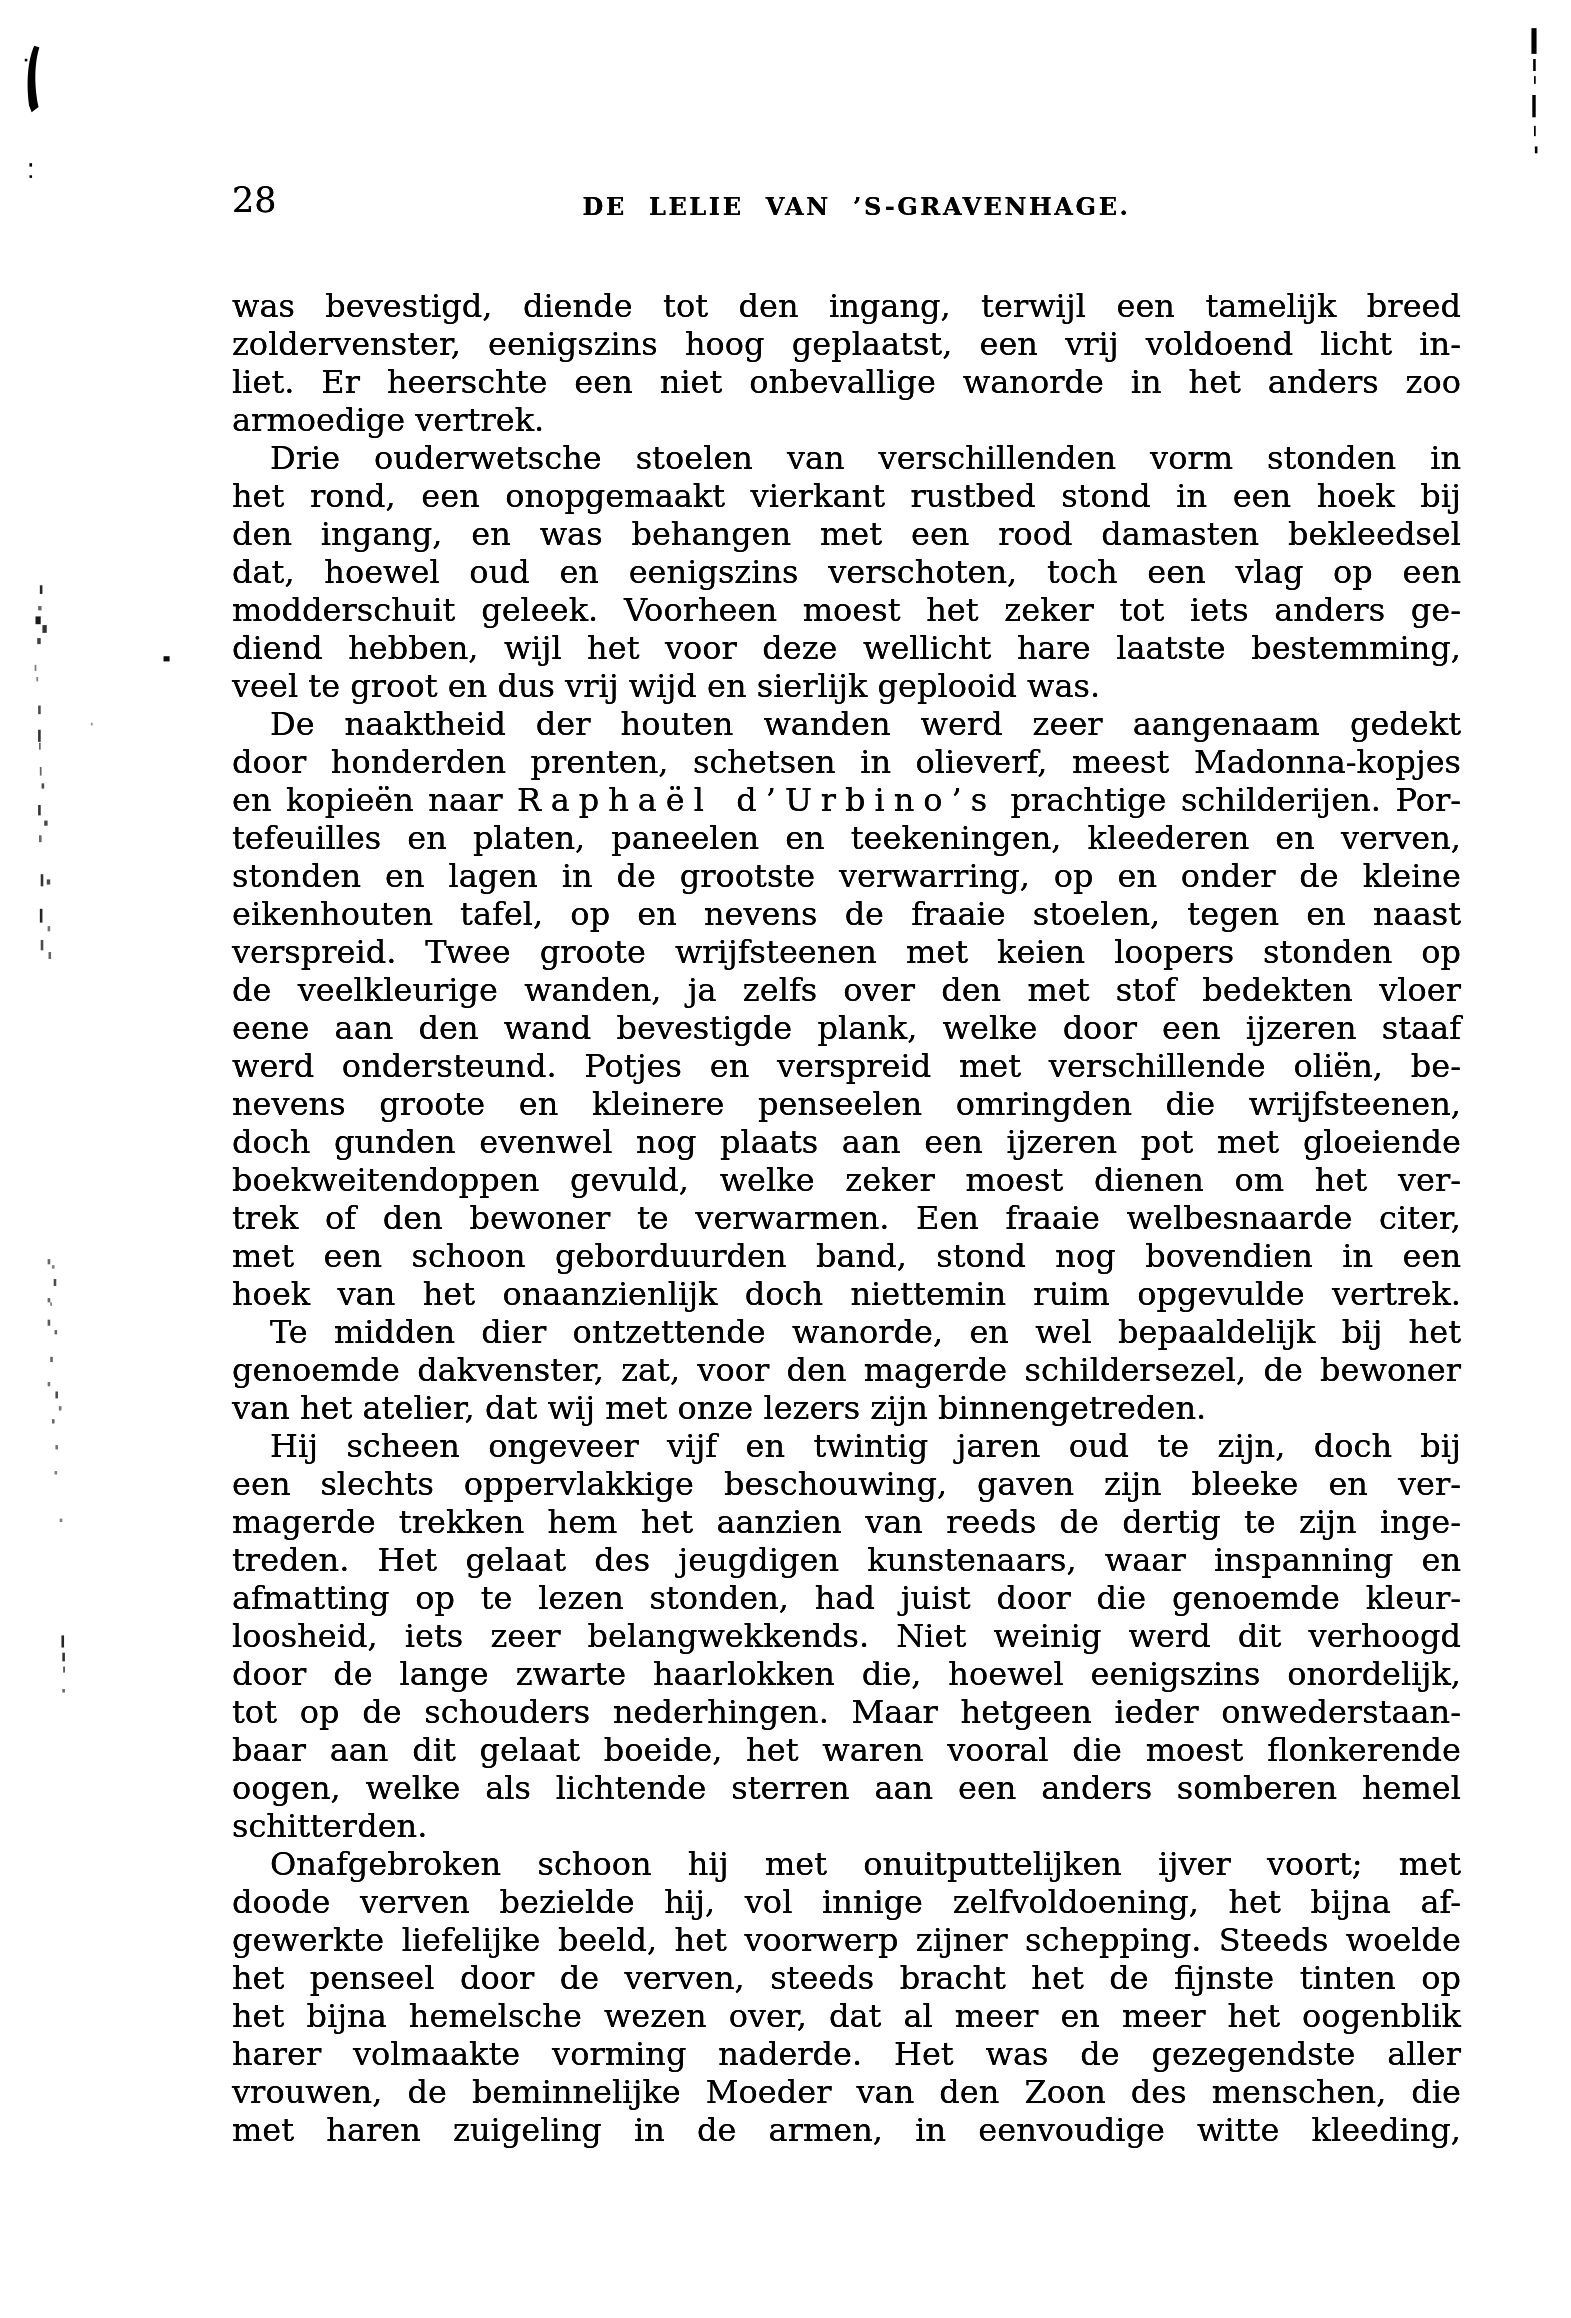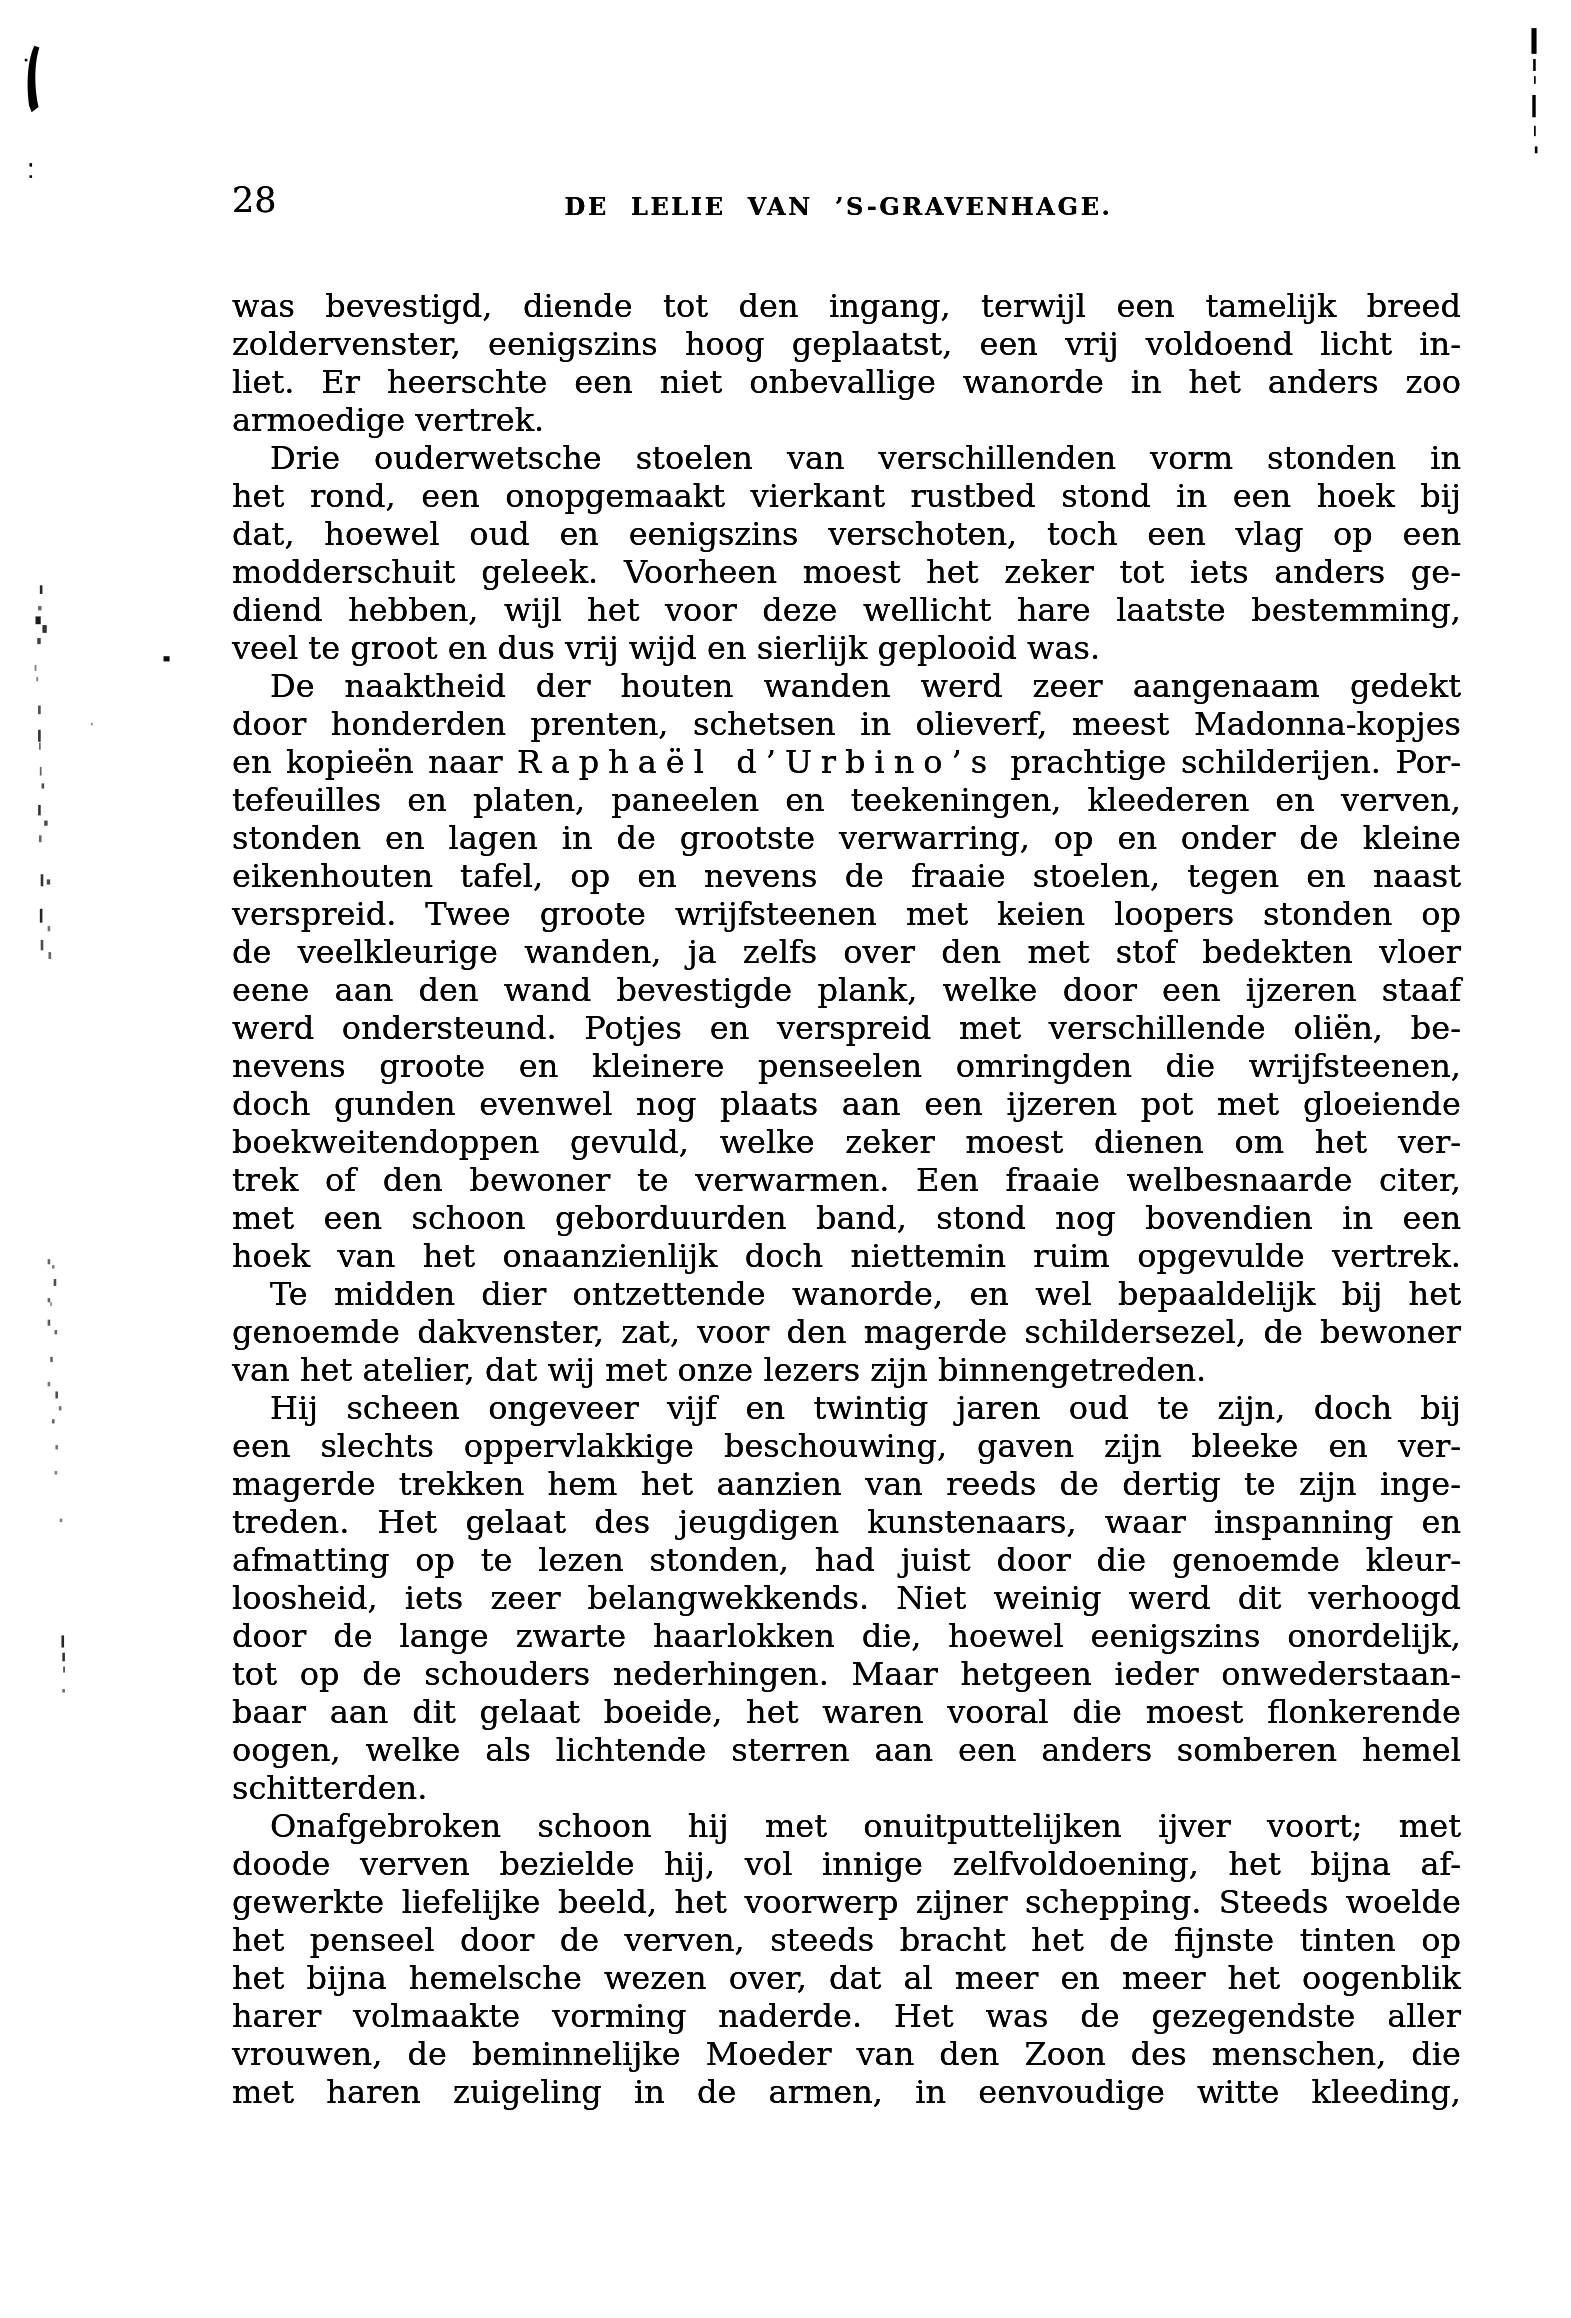--- a/index.html
+++ b/index.html
@@ -13,21 +13,21 @@
   }
   .sheet { position: absolute; inset: 0; background: #ffffff; border-radius: 27px; }
 
   
   .page-number {
     position: absolute; left: 232px; top: 183px;
     font-size: 35px; line-height: 35px;
     text-shadow: 0 0 0.5px #000;
   }
   .running-title {
-    position: absolute; left: 224px; top: 194px; width: 1229px;
+    position: absolute; left: 242px; top: 194px; width: 1229px;
     text-align: center;
     font-size: 24px; line-height: 26px;
     font-weight: bold;
     letter-spacing: 2.6px;
     word-spacing: 11.2px;
     text-shadow: 0 0 0.4px #000;
   }
 
   
   .text-block {
@@ -53,20 +53,21 @@
   <div class="page-number">28</div>
   <div class="running-title">DE LELIE VAN ’S-GRAVENHAGE.</div>
 
   <div class="text-block">
       <div class="line j">was bevestigd, diende tot den ingang, terwijl een tamelijk breed</div>
       <div class="line j">zoldervenster, eenigszins hoog geplaatst, een vrij voldoend licht in-</div>
       <div class="line j">liet. Er heerschte een niet onbevallige wanorde in het anders zoo</div>
       <div class="line">armoedige vertrek.</div>
       <div class="line j ind">Drie ouderwetsche stoelen van verschillenden vorm stonden in</div>
       <div class="line j">het rond, een onopgemaakt vierkant rustbed stond in een hoek bij</div>
+      <div class="line j">den ingang, en was behangen met een rood damasten bekleedsel</div>
       <div class="line j">dat, hoewel oud en eenigszins verschoten, toch een vlag op een</div>
       <div class="line j">modderschuit geleek. Voorheen moest het zeker tot iets anders ge-</div>
       <div class="line j">diend hebben, wijl het voor deze wellicht hare laatste bestemming,</div>
       <div class="line">veel te groot en dus vrij wijd en sierlijk geplooid was.</div>
       <div class="line j ind">De naaktheid der houten wanden werd zeer aangenaam gedekt</div>
       <div class="line j">door honderden prenten, schetsen in olieverf, meest Madonna-kopjes</div>
       <div class="line j">en kopieën naar <span class="spaced">Raphaël d’Urbino’s</span> prachtige schilderijen. Por-</div>
       <div class="line j">tefeuilles en platen, paneelen en teekeningen, kleederen en verven,</div>
       <div class="line j">stonden en lagen in de grootste verwarring, op en onder de kleine</div>
       <div class="line j">eikenhouten tafel, op en nevens de fraaie stoelen, tegen en naast</div>

